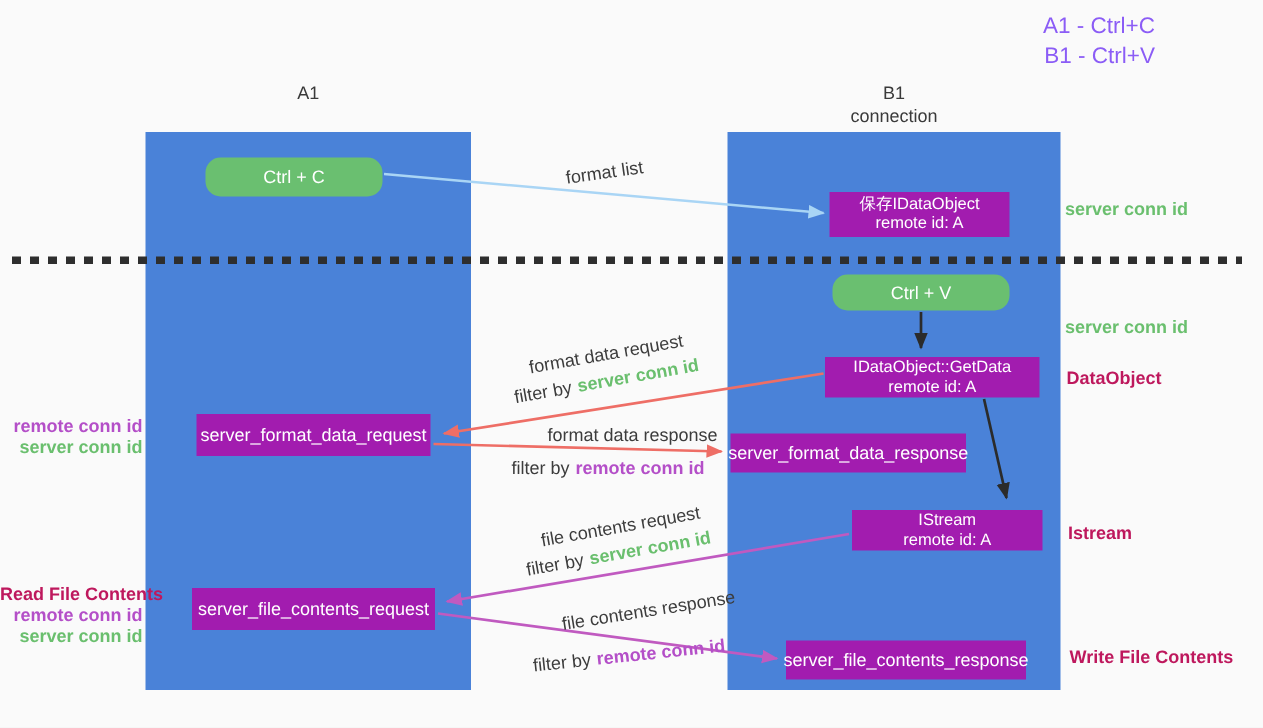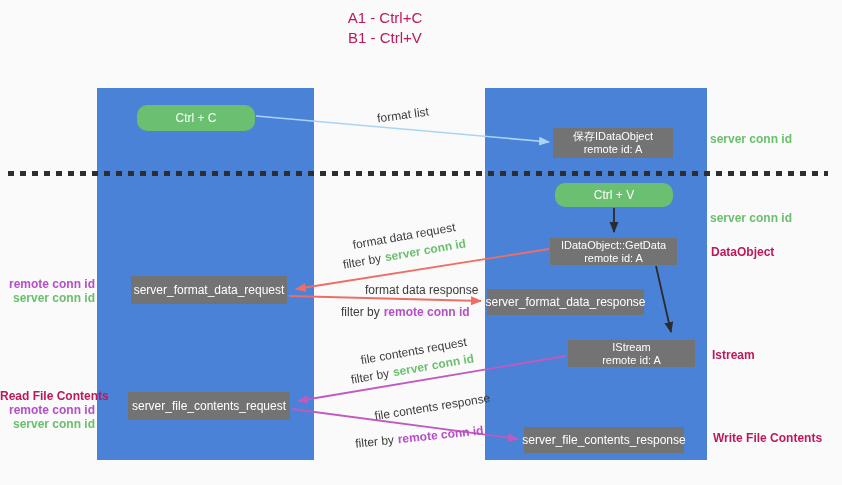--- a/index.html
+++ b/index.html
@@ -1,38 +1,38 @@
 <!DOCTYPE html>
 <html><head>
 <meta charset="utf-8">
 <style>
   html,body{margin:0;padding:0;}
   body{background:#e9e9e9;font-family:"Liberation Sans","DejaVu Sans",sans-serif;}
   .canvas{position:relative;width:842px;height:485px;background:#fafafa;overflow:hidden;}
 
-  .title{position:absolute;left:0;top:8px;width:770px;text-align:center;
-         font-size:15px;line-height:20px;color:#be185d;}
+  .title{position:absolute;left:0;top:8px;width:770px;text-align:right;
+         font-size:15px;line-height:20px;color:#8b5cf6;}
 
   .lane{position:absolute;top:88px;height:372px;background:#4a82d8;}
   .lane-left{left:97px;width:217px;}
   .lane-right{left:485px;width:222px;}
   .lane-header{position:absolute;top:55px;text-align:center;font-size:12px;
                line-height:15px;color:#3a3a3a;}
   .lane-header-left{left:97px;width:217px;}
   .lane-header-right{left:485px;width:222px;}
 
   .divider{position:absolute;left:8px;top:171px;width:820px;height:5px;z-index:6;
            background:repeating-linear-gradient(90deg,#2e2e2e 0 6px,transparent 6px 12px);}
 
   svg.arrows{position:absolute;left:0;top:0;z-index:3;pointer-events:none;}
 
   .box{position:absolute;z-index:4;display:flex;flex-direction:column;align-items:center;
        justify-content:center;color:#fff;text-align:center;white-space:nowrap;}
   .green{background:#6abf70;border-radius:10px;}
-  .orange{background:#737373;}
+  .orange{background:#a21caf;}
   .one-line{font-size:12px;}
   .two-line{font-size:11px;line-height:13px;}
 
   .lbl{position:absolute;z-index:5;font-size:12px;color:#3c3c3c;white-space:nowrap;}
   .lbl b{font-weight:bold;}
   .green-t{color:#6abf6e;font-weight:bold;}
   .purple-t{color:#b44fc8;font-weight:bold;}
   .gray-t{color:#be185d;font-weight:bold;}
   .rot8{transform:rotate(-8deg);}
   .rot9{transform:rotate(-9deg);}
@@ -45,20 +45,25 @@
 <body>
 
 <div class="canvas">
 
   <div class="title">
     <div>A1 - Ctrl+C</div>
     <div>B1 - Ctrl+V</div>
   </div>
 
   <div class="lane-header lane-header-left">
+    <div>A1</div>
+  </div>
+  <div class="lane-header lane-header-right">
+    <div>B1</div>
+    <div>connection</div>
   </div>
 
   <div class="lane lane-left"></div>
   <div class="lane lane-right"></div>
 
   <div class="divider"></div>
 
   <svg class="arrows" width="842" height="485">
     <defs>
       <marker id="m-blue" markerUnits="userSpaceOnUse" markerWidth="12" markerHeight="10" refX="10" refY="4.5" orient="auto">
@@ -89,21 +94,21 @@
 
   <div class="box orange two-line" style="left:553px;top:128px;width:120px;height:30px;">
     <span>保存IDataObject</span>
     <span>remote id: A</span>
   </div>
 
   <div class="box green one-line" style="left:555px;top:183px;width:118px;height:24px;justify-content:center;">
     <span>Ctrl + V</span>
   </div>
 
-  <div class="box orange two-line" style="left:550px;top:238px;width:127px;height:27px;">
+  <div class="box orange two-line" style="left:550px;top:238px;width:143px;height:27px;">
     <span>IDataObject::GetData</span>
     <span>remote id: A</span>
   </div>
 
   <div class="box orange one-line" style="left:487px;top:289px;width:157px;height:26px;">
     <span>server_format_data_response</span>
   </div>
 
   <div class="box orange one-line" style="left:131px;top:276px;width:156px;height:28px;">
     <span>server_format_data_request</span>

